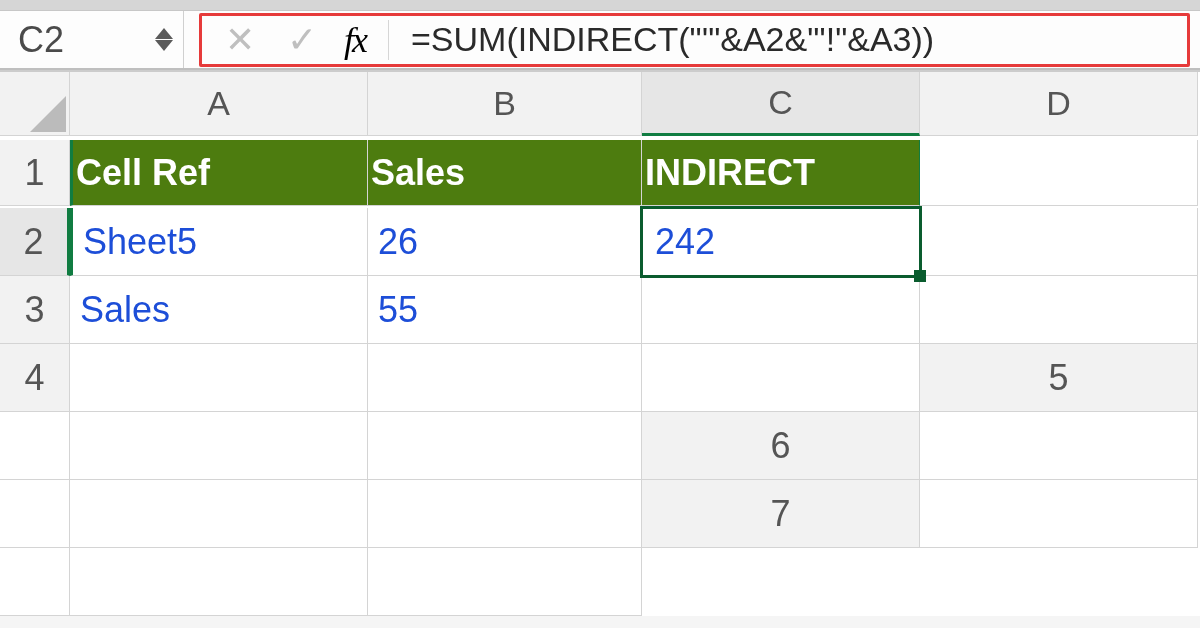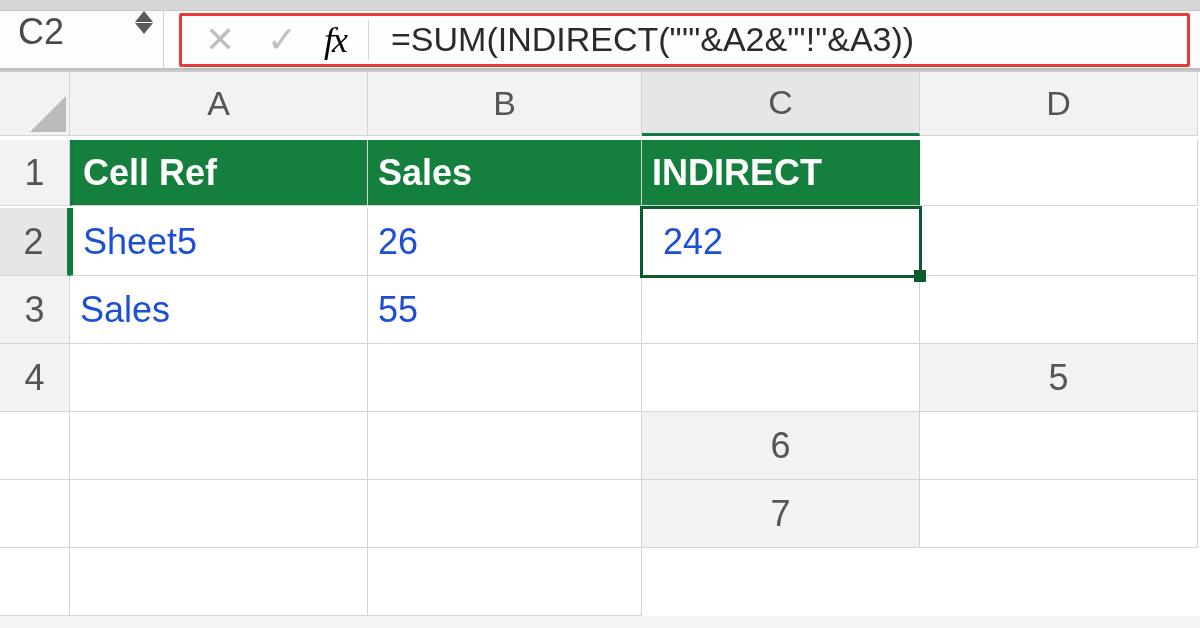--- a/index.html
+++ b/index.html
@@ -21,25 +21,26 @@
   
   .formula-bar {
     display: flex;
     align-items: center;
     background: #fdfdfd;
     height: 60px;
     border-top: 1px solid #c7c7c7;
     border-bottom: 2px solid #bfbfbf;
   }
   .name-box {
-    width: 164px;
+    width: 184px;
     padding-left: 18px;
     font-size: 36px;
     color: #4a4a4a;
     display: flex;
+    align-items: center;
     justify-content: space-between;
     padding-right: 10px;
     border-right: 1px solid #d0d0d0;
     height: 100%;
   }
   .name-box .stepper {
     display: flex; flex-direction: column;
     gap: 1px;
   }
   .stepper .up, .stepper .down {
@@ -131,41 +132,41 @@
   }
 
   .cell {
     padding-left: 10px;
     font-size: 36px;
     color: #1d4ed8;
   }
 
   
   .h-green {
-    background: #15803d;
+    background: #4d7c0f;
     color: #ffffff;
     font-weight: 700;
-    padding-left: 10px;
+    padding-left: 3px;
     font-size: 36px;
   }
   .h-green-end {
     border-right-color: #107c41 !important;
     text-align: right;
   }
 
   
   .tbl-left {
     border-left: 3px solid #107c41;
   }
 
   
   .active-cell {
     border: 3px solid #0a5c2e !important;
     margin: -2px;
-    padding-left: 20px;
+    padding-left: 12px;
     position: relative;
     z-index: 2;
   }
   .active-cell::after {
     content: "";
     position: absolute;
     right: -7px; bottom: -7px;
     width: 12px; height: 12px;
     background: #0a5c2e;
   }

